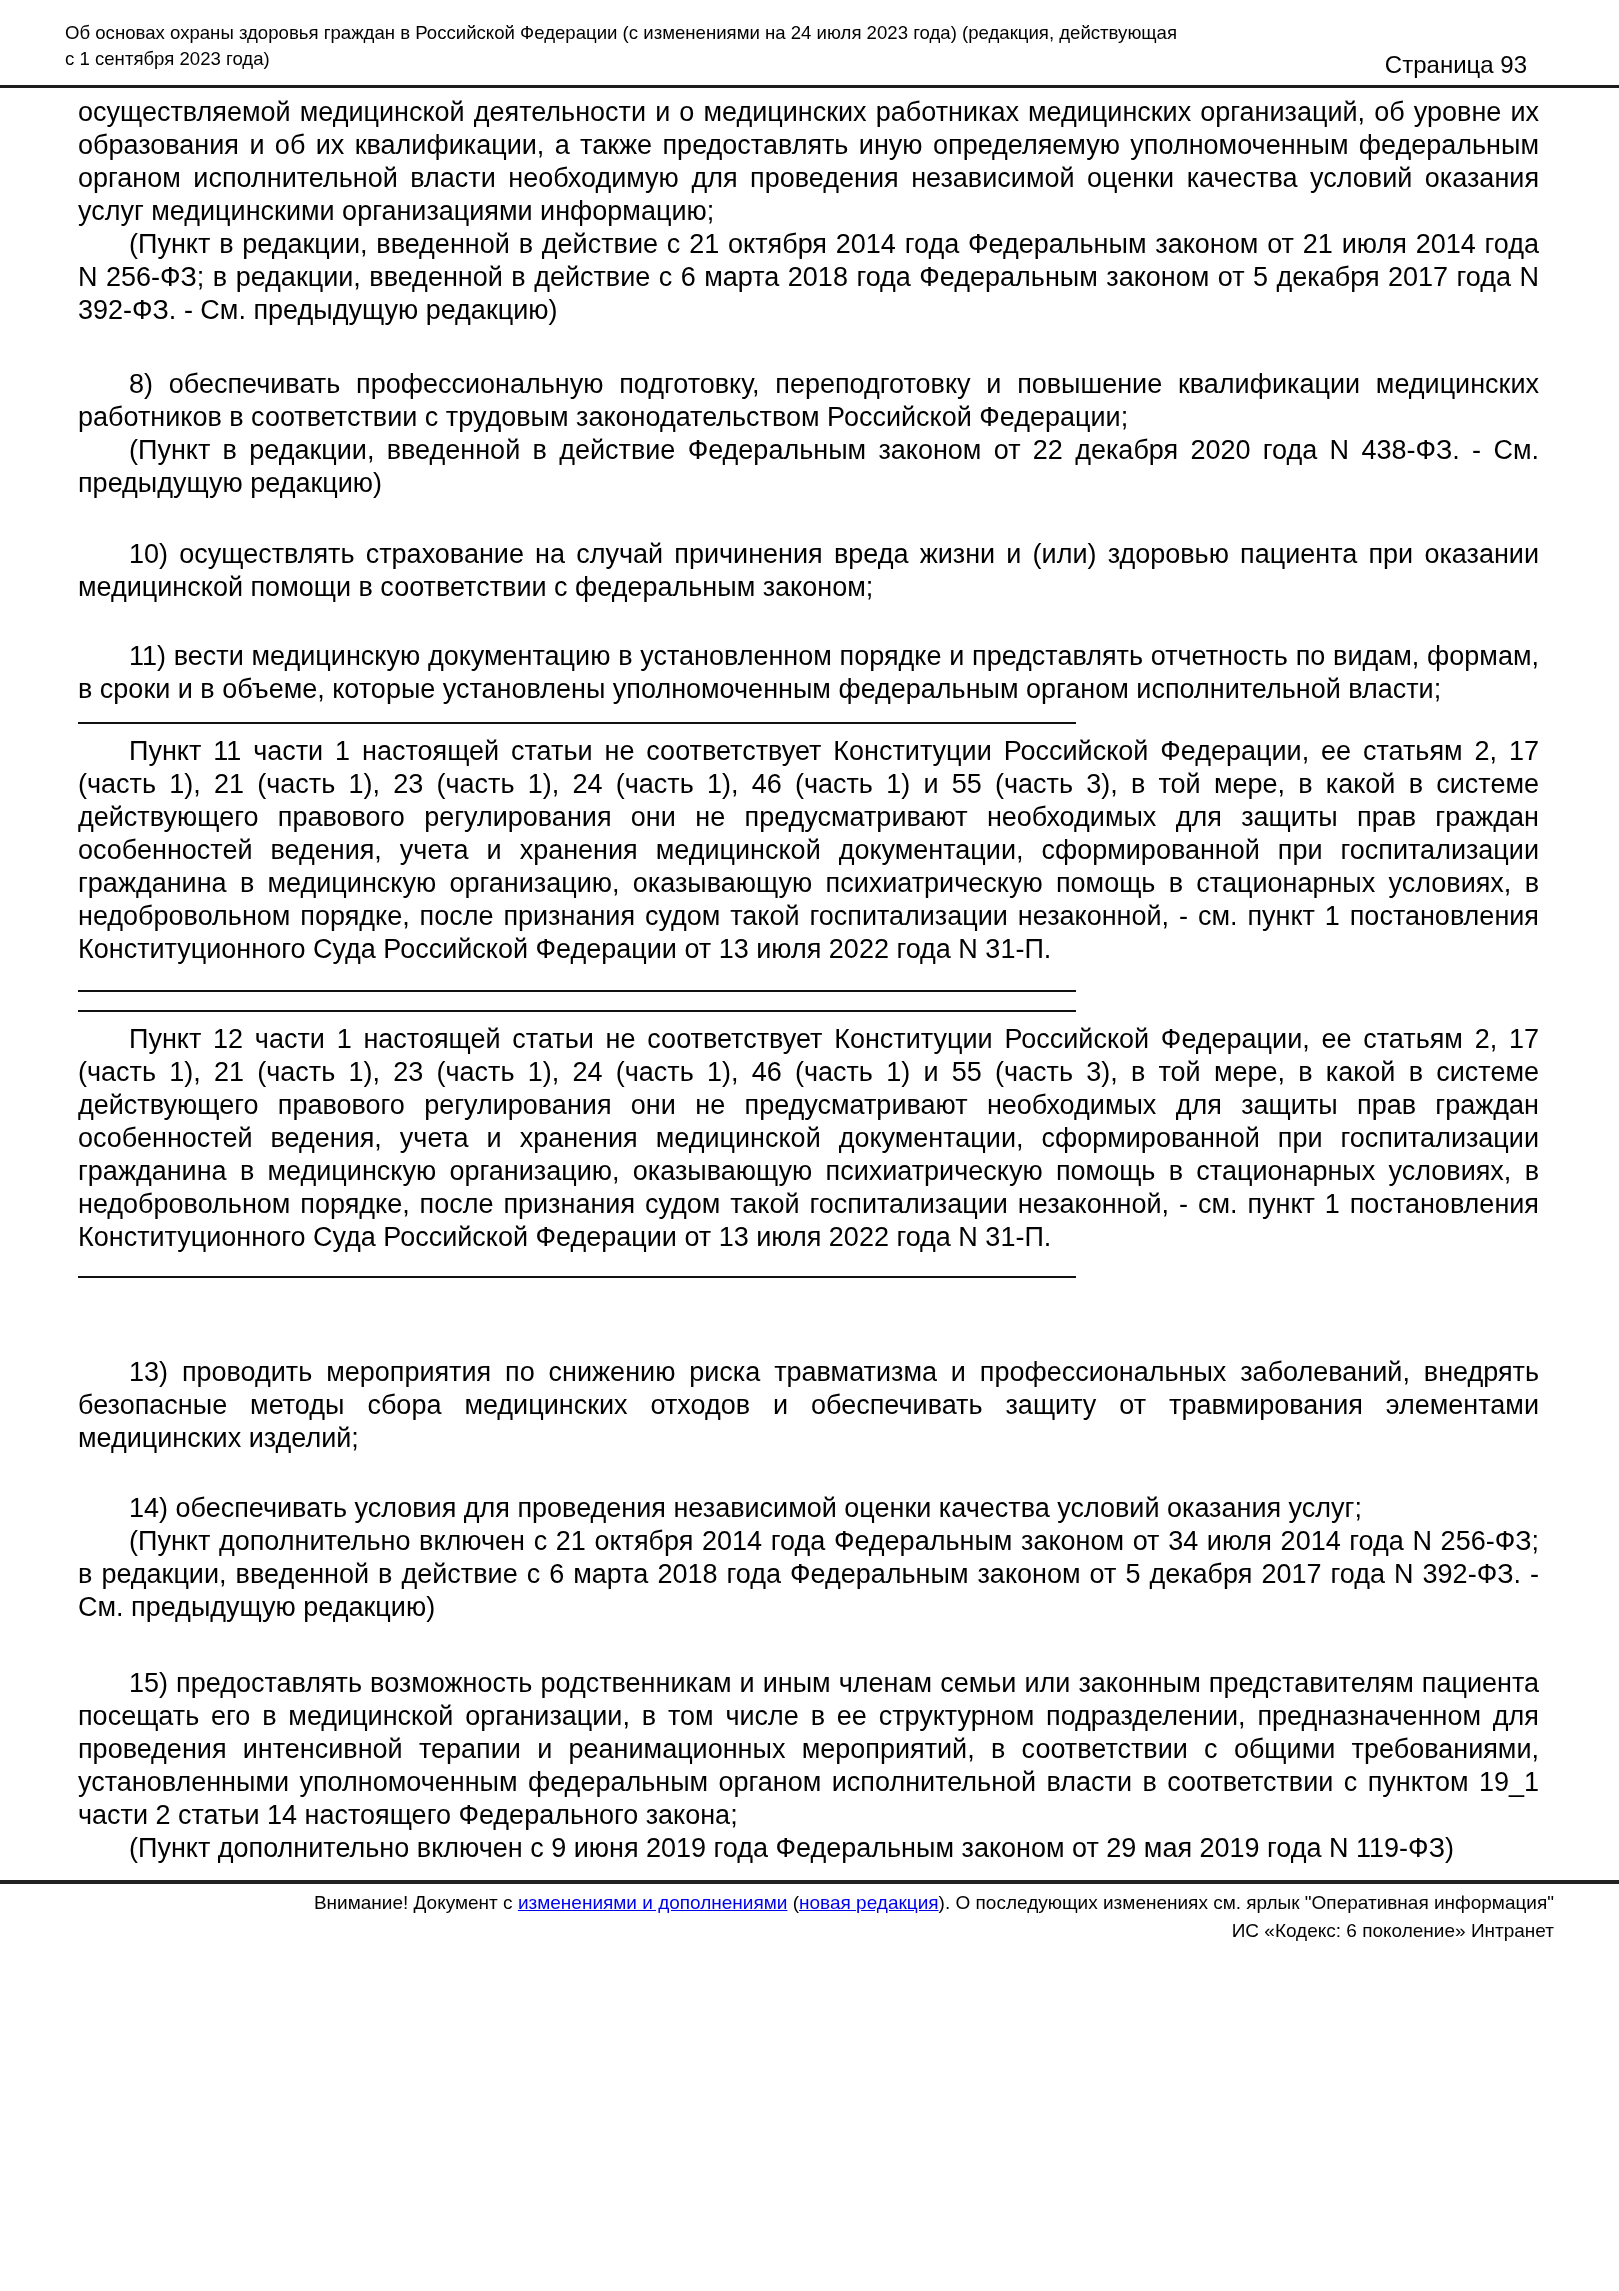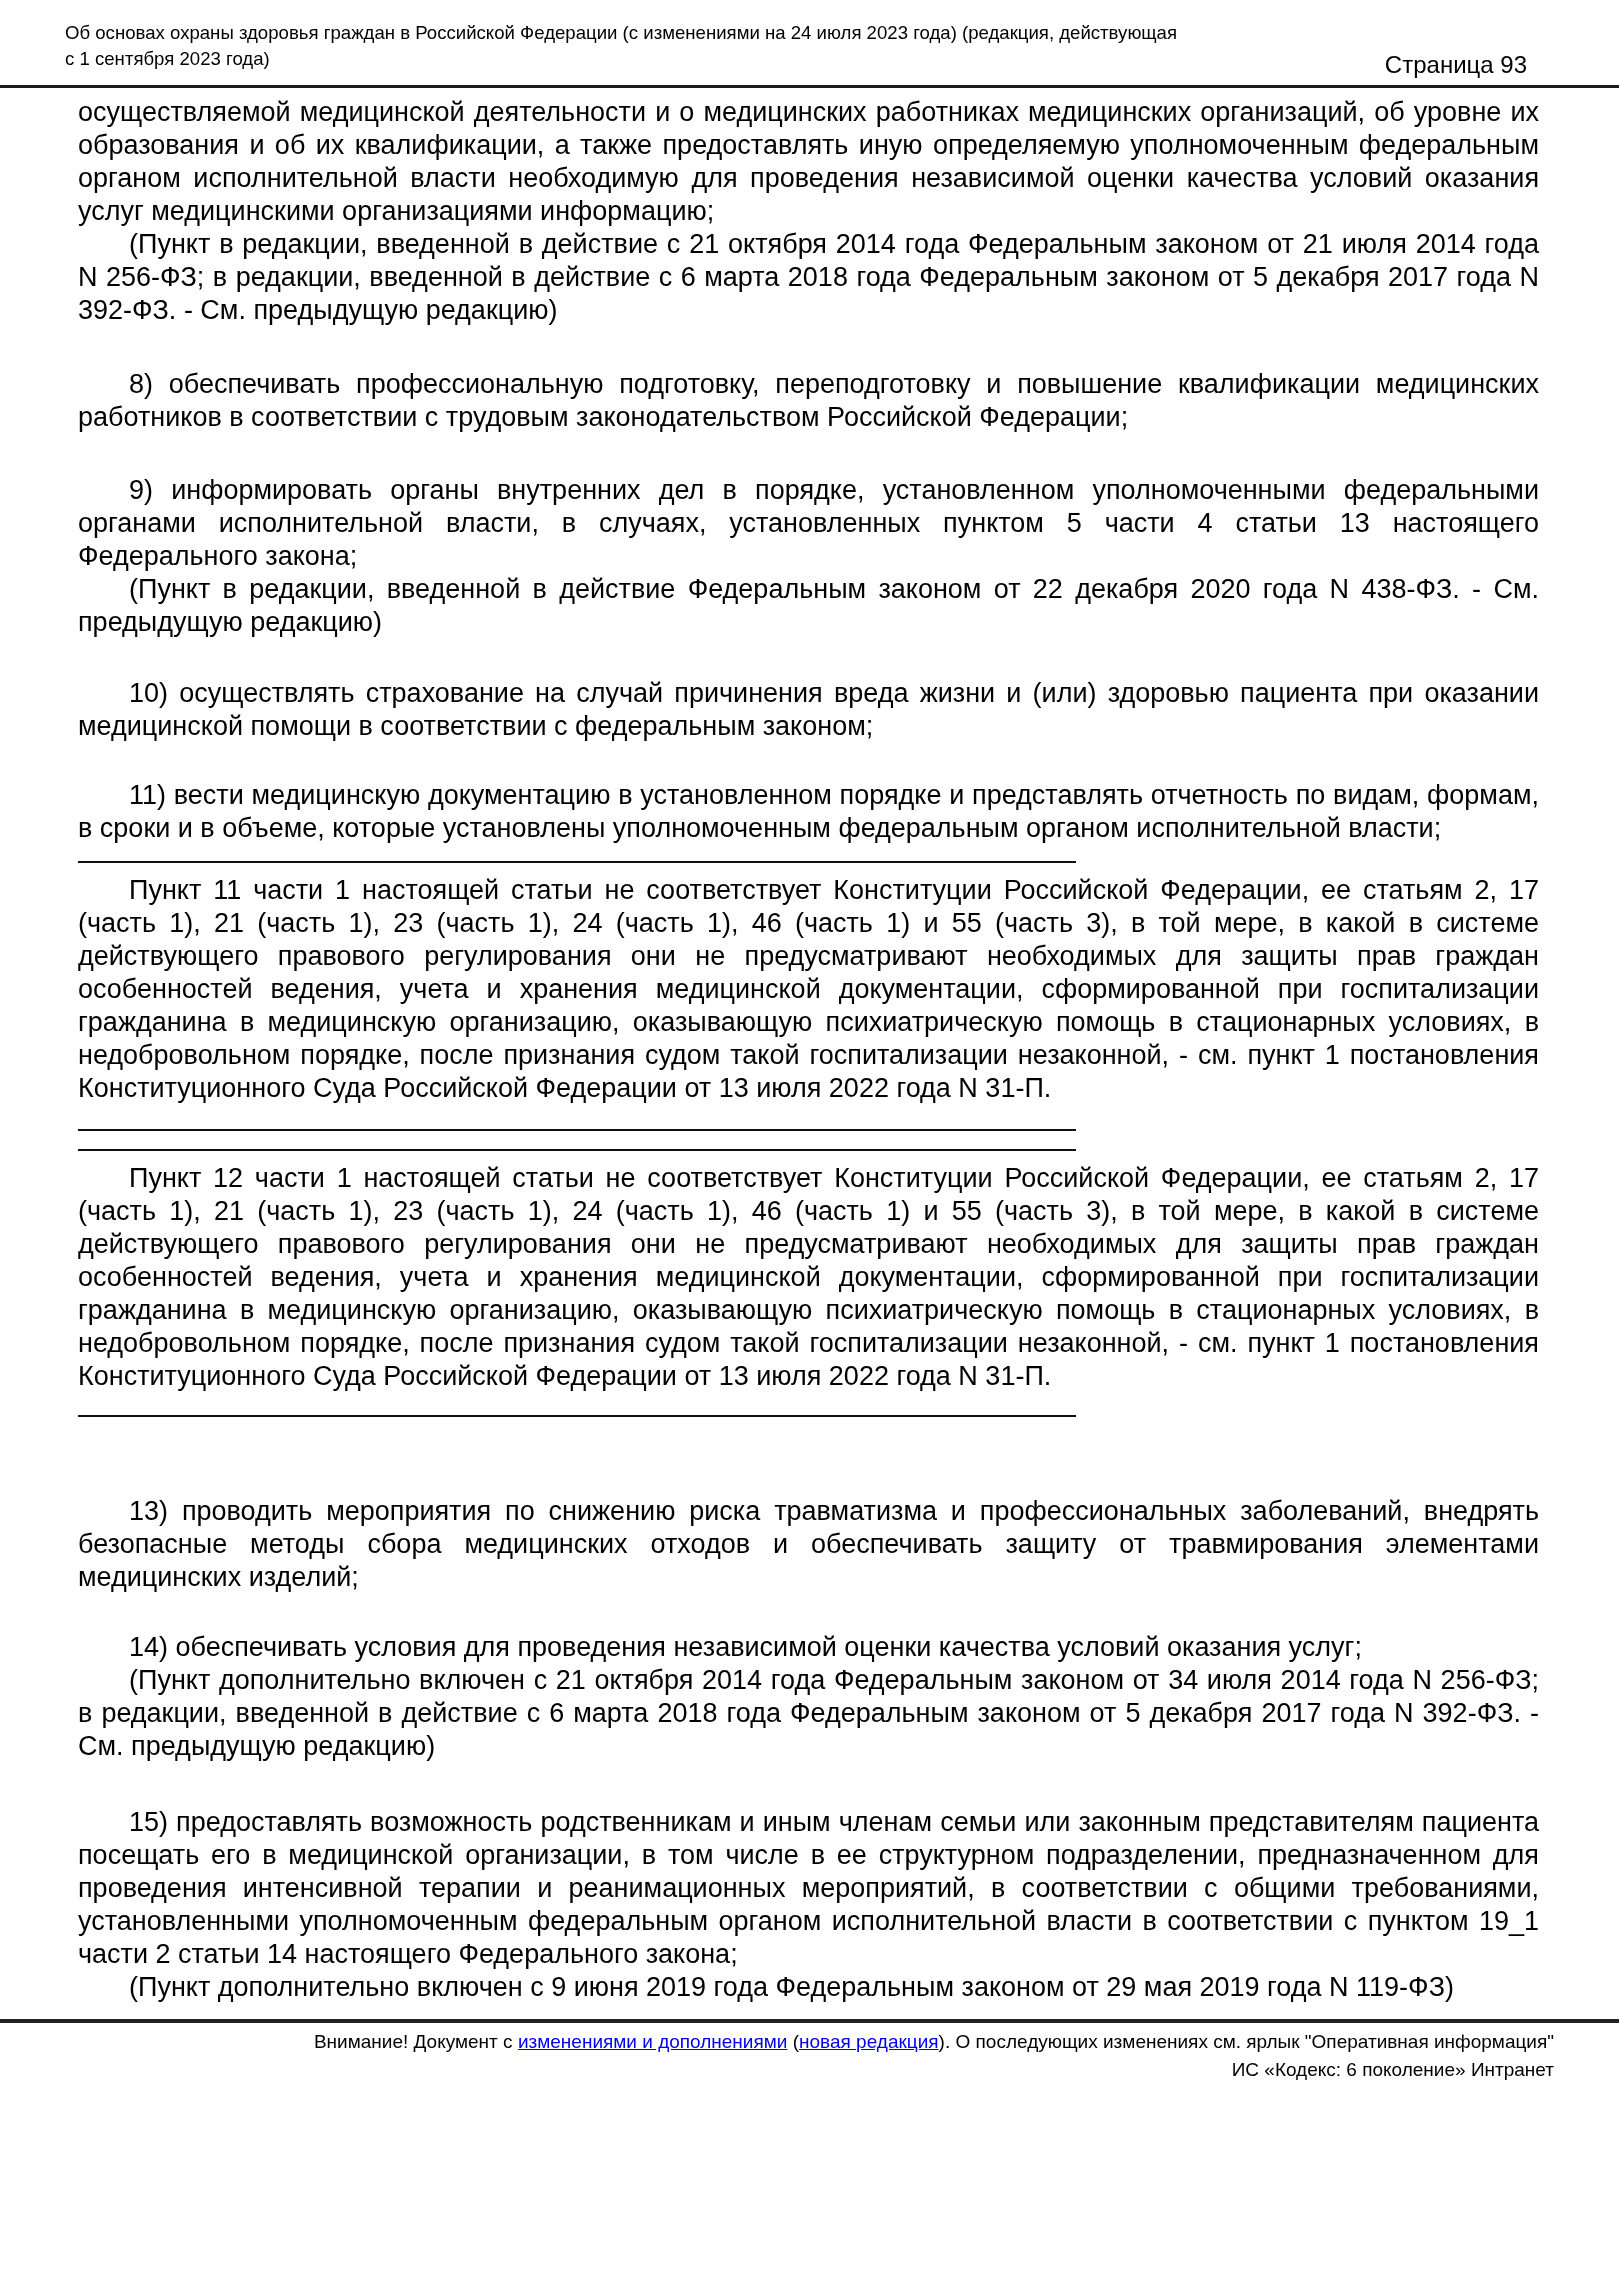--- a/index.html
+++ b/index.html
@@ -96,21 +96,20 @@
   </div>
 
   <div class="header-rule"></div>
 
   <div class="content">
     <p class="cont">осуществляемой медицинской деятельности и о медицинских работниках медицинских организаций, об уровне их образования и об их квалификации, а также предоставлять иную определяемую уполномоченным федеральным органом исполнительной власти необходимую для проведения независимой оценки качества условий оказания услуг медицинскими организациями информацию;</p>
     <p>(Пункт в редакции, введенной в действие с 21 октября 2014 года Федеральным законом от 21 июля 2014 года N 256-ФЗ; в редакции, введенной в действие с 6 марта 2018 года Федеральным законом от 5 декабря 2017 года N 392-ФЗ. - См. предыдущую редакцию)</p>
 
     <p class="mt42">8) обеспечивать профессиональную подготовку, переподготовку и повышение квалификации медицинских работников в соответствии с трудовым законодательством Российской Федерации;</p>
 
-    <p class="mt41">9) информировать органы внутренних дел в порядке, установленном уполномоченными федеральными органами исполнительной власти, в случаях, установленных пунктом 5 части 4 статьи 13 настоящего Федерального закона;</p>
     <p>(Пункт в редакции, введенной в действие Федеральным законом от 22 декабря 2020 года N 438-ФЗ. - См. предыдущую редакцию)</p>
 
     <p class="mt39">10) осуществлять страхование на случай причинения вреда жизни и (или) здоровью пациента при оказании медицинской помощи в соответствии с федеральным законом;</p>
 
     <p class="mt37">11) вести медицинскую документацию в установленном порядке и представлять отчетность по видам, формам, в сроки и в объеме, которые установлены уполномоченным федеральным органом исполнительной власти;</p>
 
     <hr class="hr-note mt16">
     <p class="mt12">Пункт 11 части 1 настоящей статьи не соответствует Конституции Российской Федерации, ее статьям 2, 17 (часть 1), 21 (часть 1), 23 (часть 1), 24 (часть 1), 46 (часть 1) и 55 (часть 3), в той мере, в какой в системе действующего правового регулирования они не предусматривают необходимых для защиты прав граждан особенностей ведения, учета и хранения медицинской документации, сформированной при госпитализации гражданина в медицинскую организацию, оказывающую психиатрическую помощь в стационарных условиях, в недобровольном порядке, после признания судом такой госпитализации незаконной, - см. пункт 1 постановления Конституционного Суда Российской Федерации от 13 июля 2022 года N 31-П.</p>
     <hr class="hr-note mt24">
 

